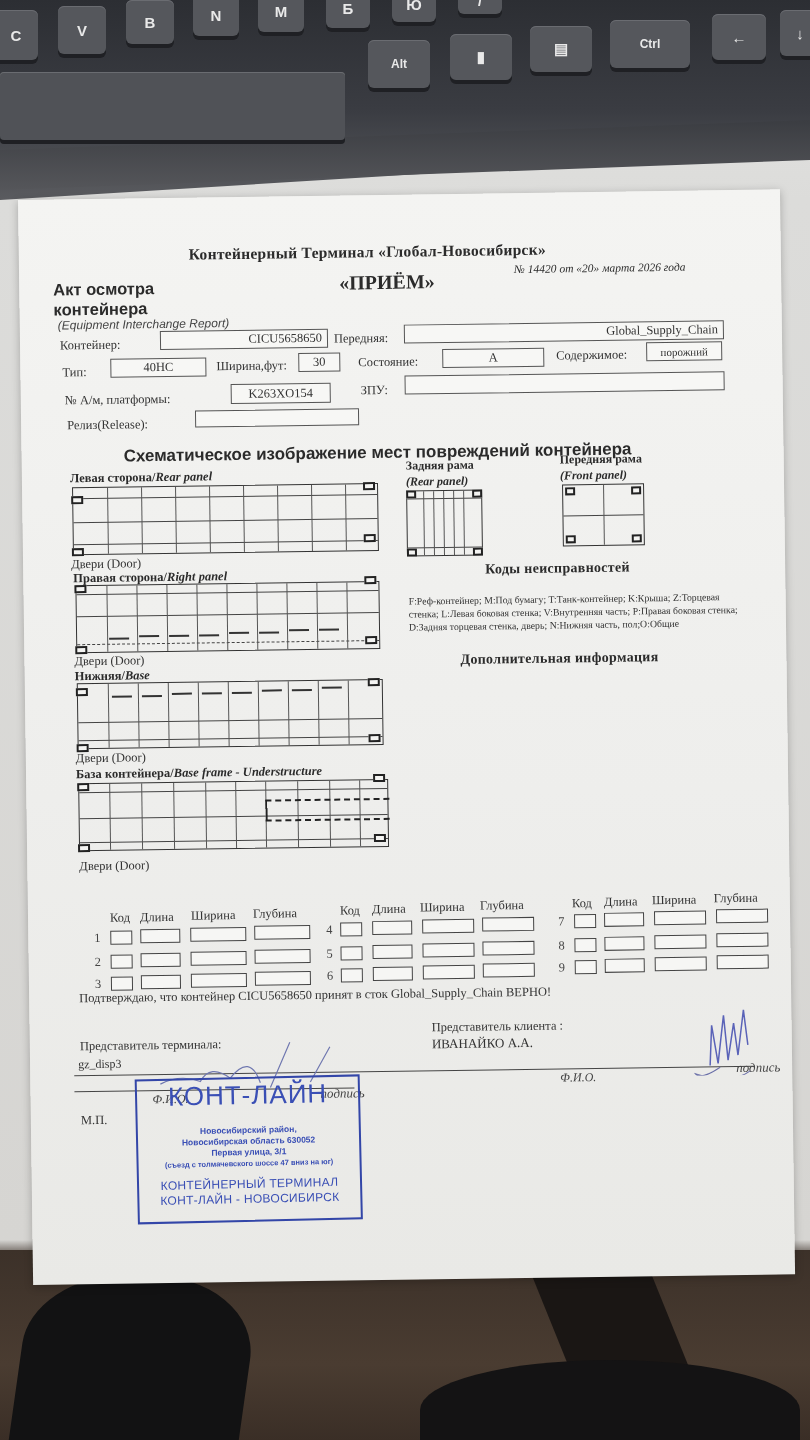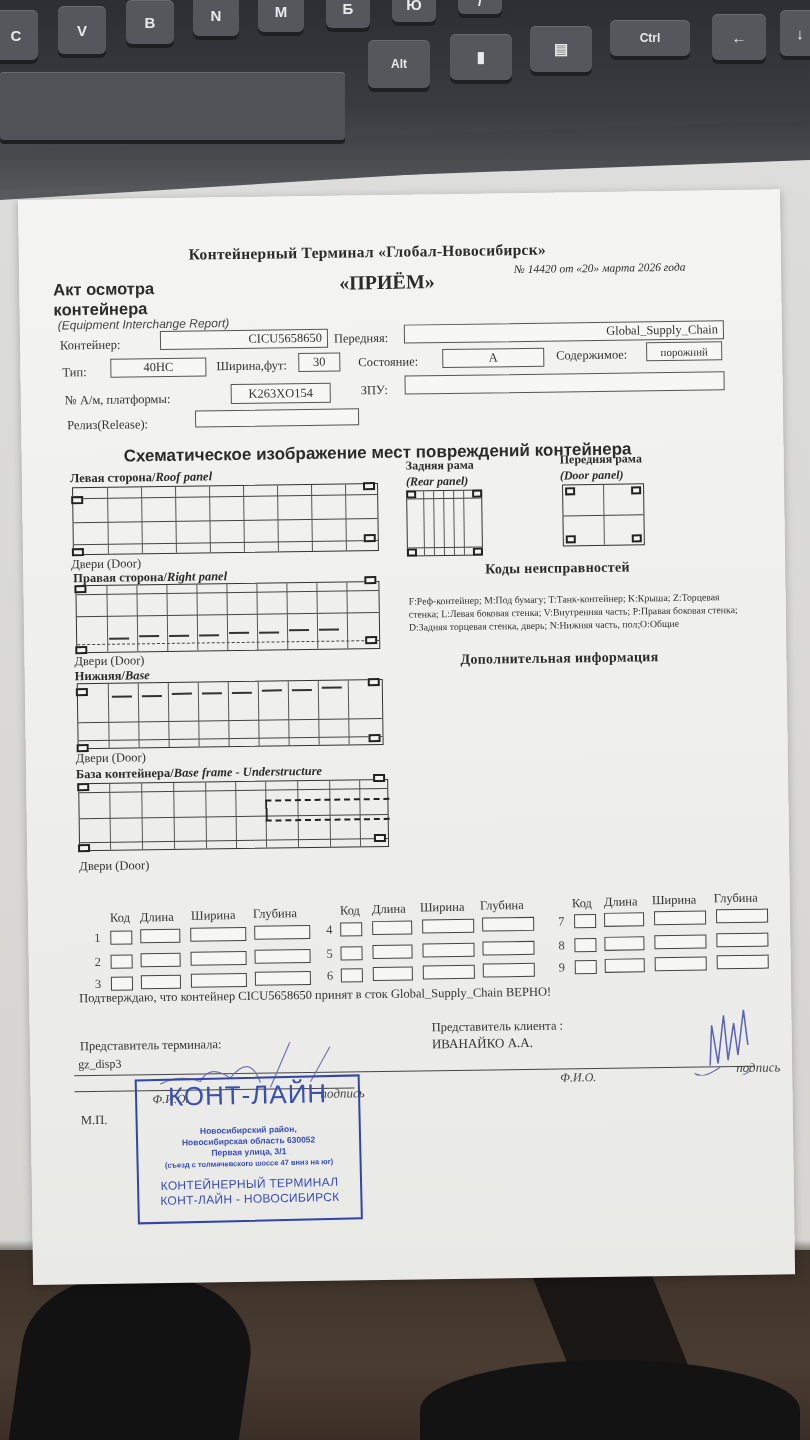--- a/index.html
+++ b/index.html
@@ -148,21 +148,21 @@
   <div class="key" style="left:126px;top:0px;width:48px;height:44px;">B</div>
   <div class="key" style="left:193px;top:-6px;width:46px;height:42px;">N</div>
   <div class="key" style="left:258px;top:-10px;width:46px;height:42px;">M</div>
   <div class="key" style="left:326px;top:-12px;width:44px;height:40px;">Б</div>
   <div class="key" style="left:392px;top:-14px;width:44px;height:36px;">Ю</div>
   <div class="key" style="left:458px;top:-14px;width:44px;height:28px;">/</div>
   <div class="key space" style="left:0px;top:72px;width:345px;height:68px;"></div>
   <div class="key" style="left:368px;top:40px;width:62px;height:48px;font-size:12px;">Alt</div>
   <div class="key" style="left:450px;top:34px;width:62px;height:46px;">▮</div>
   <div class="key" style="left:530px;top:26px;width:62px;height:46px;">▤</div>
-  <div class="key" style="left:610px;top:20px;width:80px;height:36px;font-size:12px;">Ctrl</div>
+  <div class="key" style="left:610px;top:20px;width:80px;height:48px;font-size:12px;">Ctrl</div>
   <div class="key" style="left:712px;top:14px;width:54px;height:46px;">←</div>
   <div class="key" style="left:780px;top:10px;width:40px;height:46px;">↓</div>
 </div>
 
 <div class="floor"></div>
 <div class="shadow-strip"></div>
 <div class="shoe-left"></div>
 <div class="shoe-right"></div>
 
 <div class="paper">
@@ -191,21 +191,21 @@
   <div class="field center" style="left:210px;top:187px;width:100px;height:20px;">K263XO154</div>
   <div class="abs lbl" style="left:340px;top:188px;">ЗПУ:</div>
   <div class="field" style="left:384px;top:181px;width:320px;height:19px;"></div>
 
   <div class="abs lbl" style="left:46px;top:219px;">Релиз(Release):</div>
   <div class="field" style="left:174px;top:213px;width:164px;height:17px;"></div>
 
   <div class="abs section-title">Схематическое изображение мест повреждений контейнера</div>
 
   <div class="abs panel-label" style="left:48px;top:272px;">
-    <span>Левая сторона/</span><i>Roof panel</i>
+    <span>Левая сторона/</span><i>Rear panel</i>
   </div>
   <div class="grid-panel" style="left:50px;top:288px;width:306px;height:68px;">
     <div class="hline" style="top:10px"></div>
       <div class="hline" style="top:34px"></div>
       <div class="hline" style="top:56px"></div>
     <div class="vline" style="left:34px"></div>
       <div class="vline" style="left:68px"></div>
       <div class="vline" style="left:102px"></div>
     <div class="vline" style="left:136px"></div>
       <div class="vline" style="left:170px"></div>
@@ -229,21 +229,21 @@
       <div class="vline" style="left:36px"></div>
     <div class="vline" style="left:46px"></div>
       <div class="vline" style="left:56px"></div>
     <div class="corner" style="left:-1px;top:-1px;width:10px;"></div>
     <div class="corner" style="right:-1px;top:-1px;width:10px;"></div>
     <div class="corner" style="left:-1px;bottom:-1px;width:10px;"></div>
     <div class="corner" style="right:-1px;bottom:-1px;width:10px;"></div>
   </div>
 
   <div class="abs panel-label" style="left:538px;top:260px;font-size:12px;">Передняя рама</div>
-  <div class="abs panel-label" style="left:538px;top:276px;font-size:12px;"><i>(Door panel)</i></div>
+  <div class="abs panel-label" style="left:538px;top:276px;font-size:12px;"><i>(Front panel)</i></div>
   <div class="grid-panel" style="left:540px;top:292px;width:82px;height:62px;">
     <div class="hline" style="top:30px"></div>
     <div class="vline" style="left:40px"></div>
     <div class="corner" style="left:2px;top:2px;width:10px;"></div>
     <div class="corner" style="right:2px;top:2px;width:10px;"></div>
     <div class="corner" style="left:2px;bottom:2px;width:10px;"></div>
     <div class="corner" style="right:2px;bottom:2px;width:10px;"></div>
   </div>
 
   <div class="abs panel-label" style="left:50px;top:372px;">

